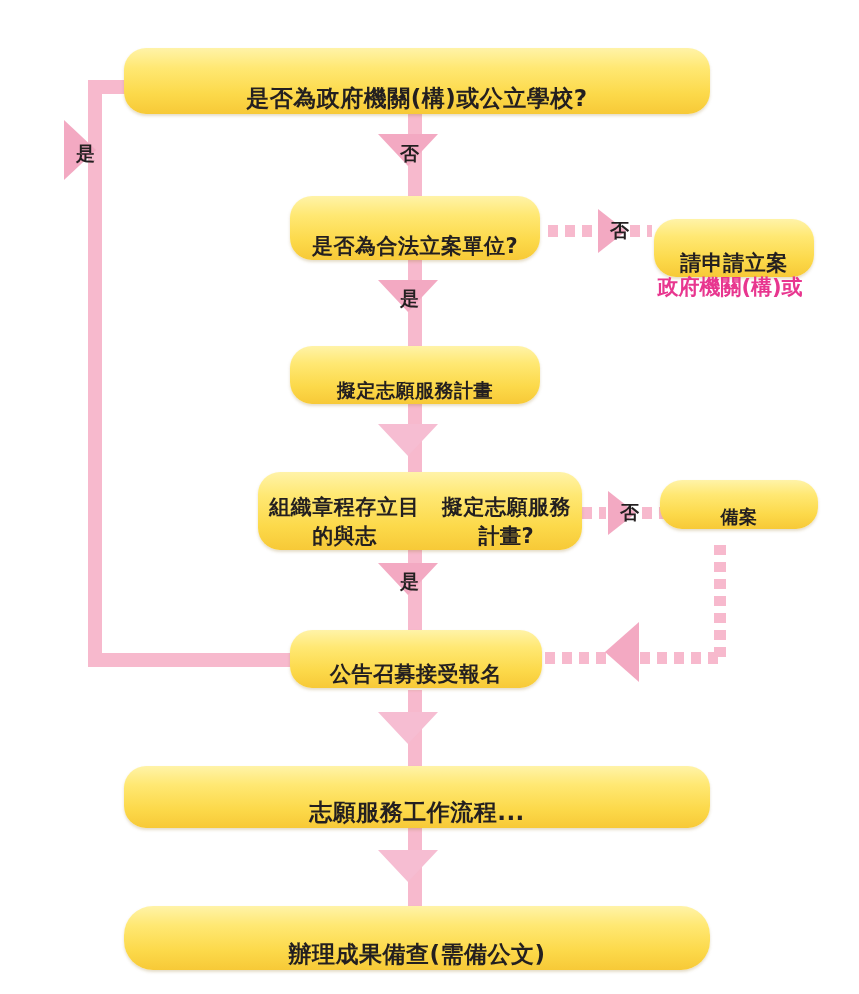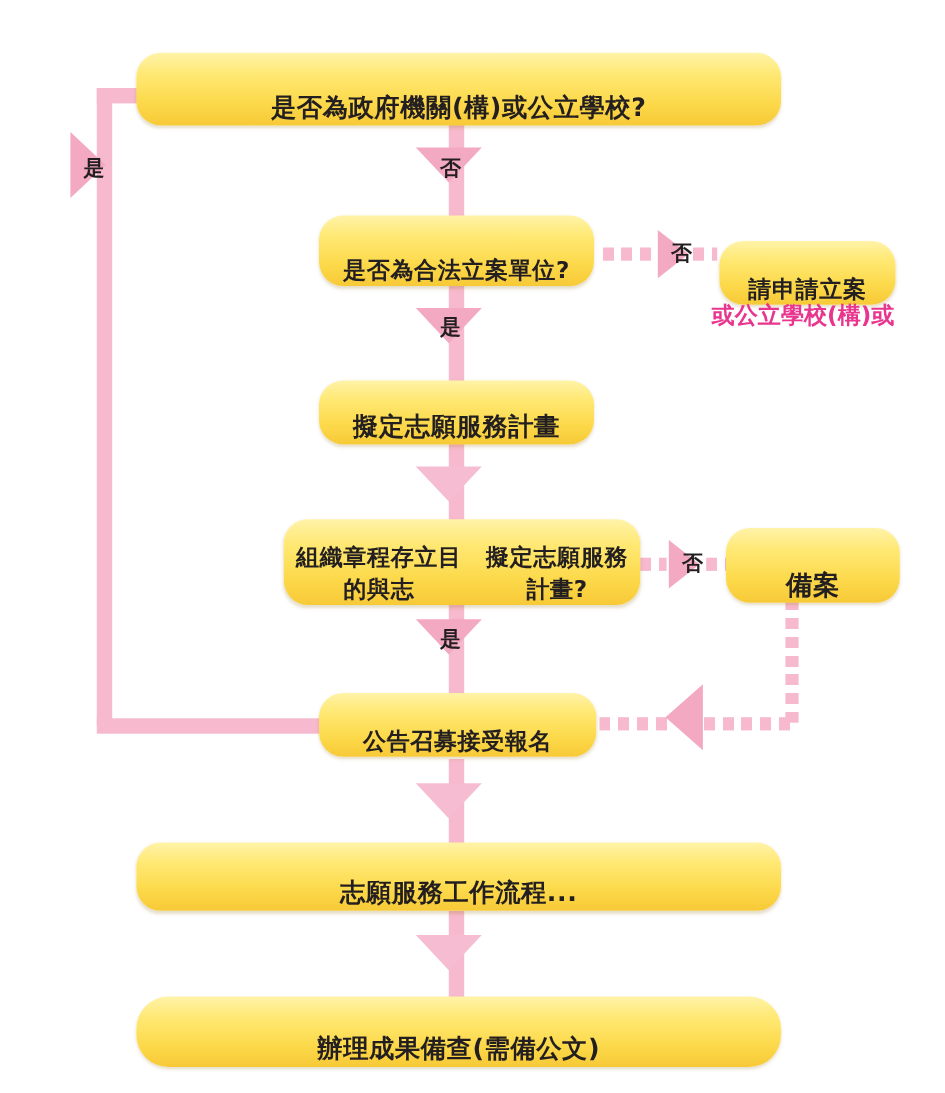--- a/index.html
+++ b/index.html
@@ -165,33 +165,33 @@
 
   <div class="node" style="left:290px; top:196px; width:250px; height:64px; font-size:21px;">
     <span>是否為合法立案單位?</span>
   </div>
 
   <div class="node" style="left:654px; top:198px; width:160px; height:58px; font-size:21px;margin-top:21px;">
     <span>請申請立案</span>
   </div>
 
   <div class="note" style="left:620px; top:272px; width:220px; font-size:21px;">
-    <div>或公立學校(構)或</div>
-  </div>
-
-  <div class="node" style="left:290px; top:346px; width:250px; height:58px; font-size:23px;">
+    <div>政府機關(構)或</div>
+  </div>
+
+  <div class="node" style="left:290px; top:346px; width:250px; height:58px; font-size:19px;">
     <span>擬定志願服務計畫</span>
   </div>
 
   <div class="node" style="left:258px; top:472px; width:324px; height:78px; font-size:21px; flex-direction:row; justify-content:center;">
     <span>組織章程存立目的與志</span>
     <span>擬定志願服務計畫?</span>
   </div>
 
-  <div class="node" style="left:660px; top:480px; width:158px; height:68px; font-size:24px;">
+  <div class="node" style="left:660px; top:480px; width:158px; height:49px; font-size:18px;">
     <span>備案</span>
   </div>
 
   <div class="node" style="left:290px; top:630px; width:252px; height:58px; font-size:21px;">
     <span>公告召募接受報名</span>
   </div>
 
   <div class="node" style="left:124px; top:766px; width:586px; height:62px; font-size:23px;">
     <span>志願服務工作流程...</span>
   </div>

